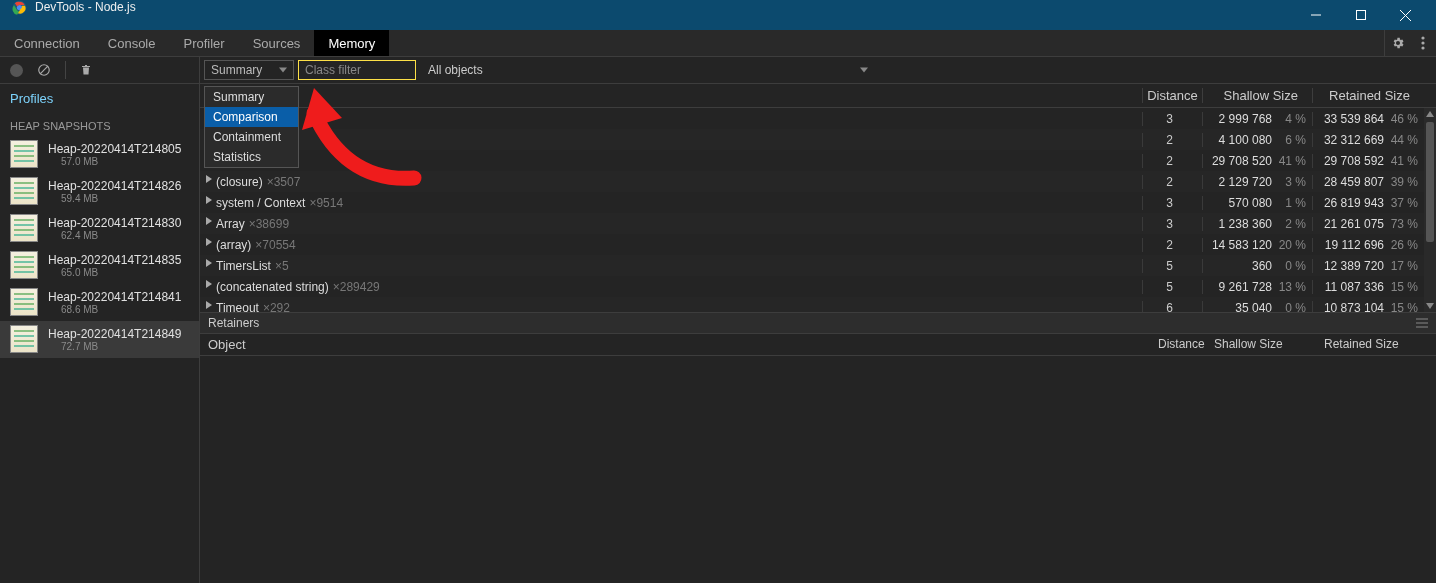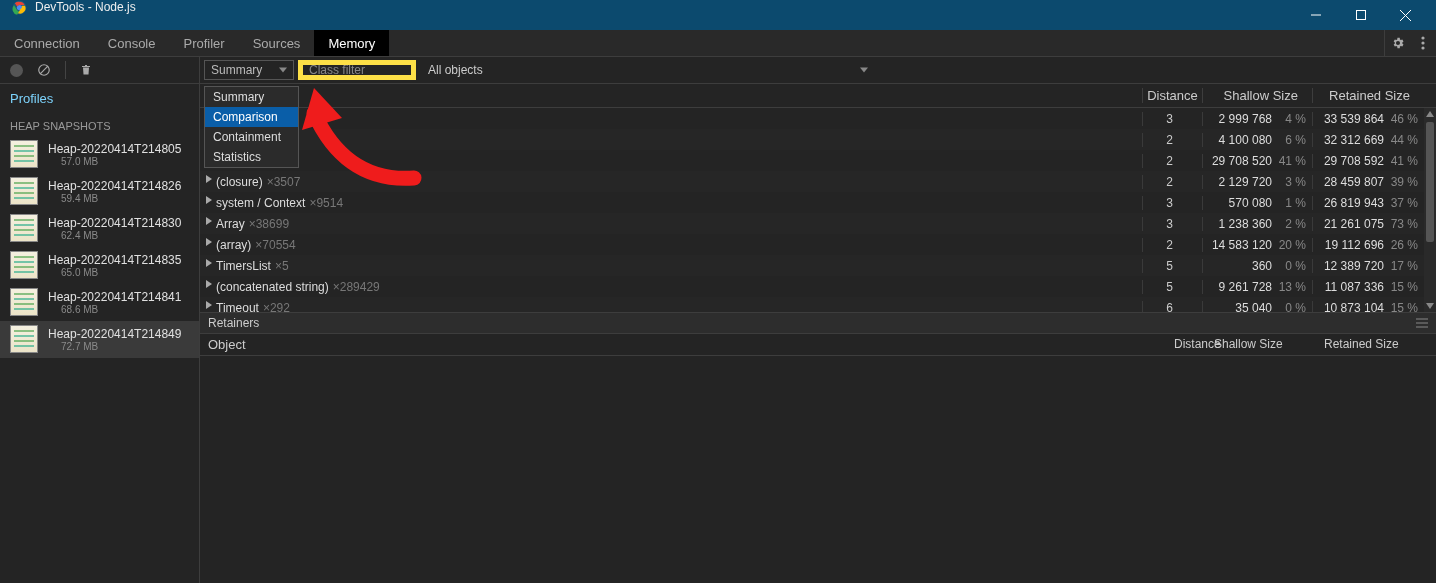--- a/index.html
+++ b/index.html
@@ -38,38 +38,38 @@
   .snap-text .name { color: #e0e0e0; font-size: 12px; line-height: 14px; }
   .snap-text .size { color: #8a8a8a; font-size: 10px; margin-left: 13px; }
 
   
   .main { flex: 1; display: flex; flex-direction: column; min-width: 0; }
 
   
   .toolbar-main { height: 27px; border-bottom: 1px solid #3d3d3d; display: flex; align-items: center; padding: 0 4px; gap: 4px; position: relative; }
   .select-box { width: 90px; height: 20px; border: 1px solid #555; padding: 0 20px 0 6px; display: flex; align-items: center; color: #bbb; position: relative; font-size: 12px; }
   .select-box .arrow, .filter-sel .arrow { position: absolute; right: 6px; top: 50%; transform: translateY(-50%); border-left: 4px solid transparent; border-right: 4px solid transparent; border-top: 5px solid #888; }
-  .class-filter { width: 118px; height: 20px; border: 5px solid #fde047; background: transparent; color: #7dd3fc; padding: 0 6px; font-size: 12px; outline: none; }
+  .class-filter { width: 118px; height: 20px; border: 1px solid #fde047; background: transparent; color: #7dd3fc; padding: 0 6px; font-size: 12px; outline: none; }
   .class-filter::placeholder { color: #888; }
   .filter-sel { height: 20px; display: flex; align-items: center; padding: 0 24px 0 8px; color: #ccc; font-size: 12px; position: relative; flex:1; }
 
   
   .dropdown-pop { position: absolute; left: 0; top: 26px; width: 95px; background: #2b2b2b; border: 1px solid #555; z-index: 10; }
   .dropdown-pop .item { padding: 3px 8px; font-size: 12px; color: #ddd; }
   .dropdown-pop .item.highlight { background: #0a5ea8; color: #fff; }
 
   
   .red-arrow { position: absolute; left: 92px; top: 18px; z-index: 20; pointer-events: none; }
 
   
   .grid-wrap { flex: 1; display: flex; flex-direction: column; position: relative; min-height: 0; }
   .constructor-header-row { height: 24px; display: flex; border-bottom: 1px solid #3d3d3d; background: #242424; align-items:center; }
   .constructor-header-row .hcons { flex: 1; padding: 0 8px; color:#ccc; font-size:13px; }
   .constructor-header-row .hcol { border-left: 1px solid #3d3d3d; color:#ccc; font-size:13px; display:flex; align-items:center; justify-content:flex-end; padding: 0 14px 0 8px; }
-  .col-dist { width: 60px; justify-content:center !important; padding:0 20px !important; }
+  .col-dist { width: 60px; justify-content:center !important; padding:0 4px !important; }
   .col-shallow { width: 110px; }
   .col-retained { width: 112px; }
   .scrollbar-spacer { width: 12px; border-left:1px solid #3d3d3d; }
 
   .grid-body { flex: 1; overflow: hidden; position: relative; }
   .grid-rows { position: absolute; inset: 0; overflow: hidden; }
   .row { height: 21px; display: flex; align-items: center; font-size: 12px; }
   .row .cell-name { flex: 1; display:flex; align-items:flex-start; padding-left: 8px; gap:4px; min-width:0; color:#ddd; }
   .row .tri { width:0;height:0;border-top:4px solid transparent;border-bottom:4px solid transparent;border-left:6px solid #aaa; flex-shrink:0; margin-left:-2px; }
   .row .count { color: #777; }

